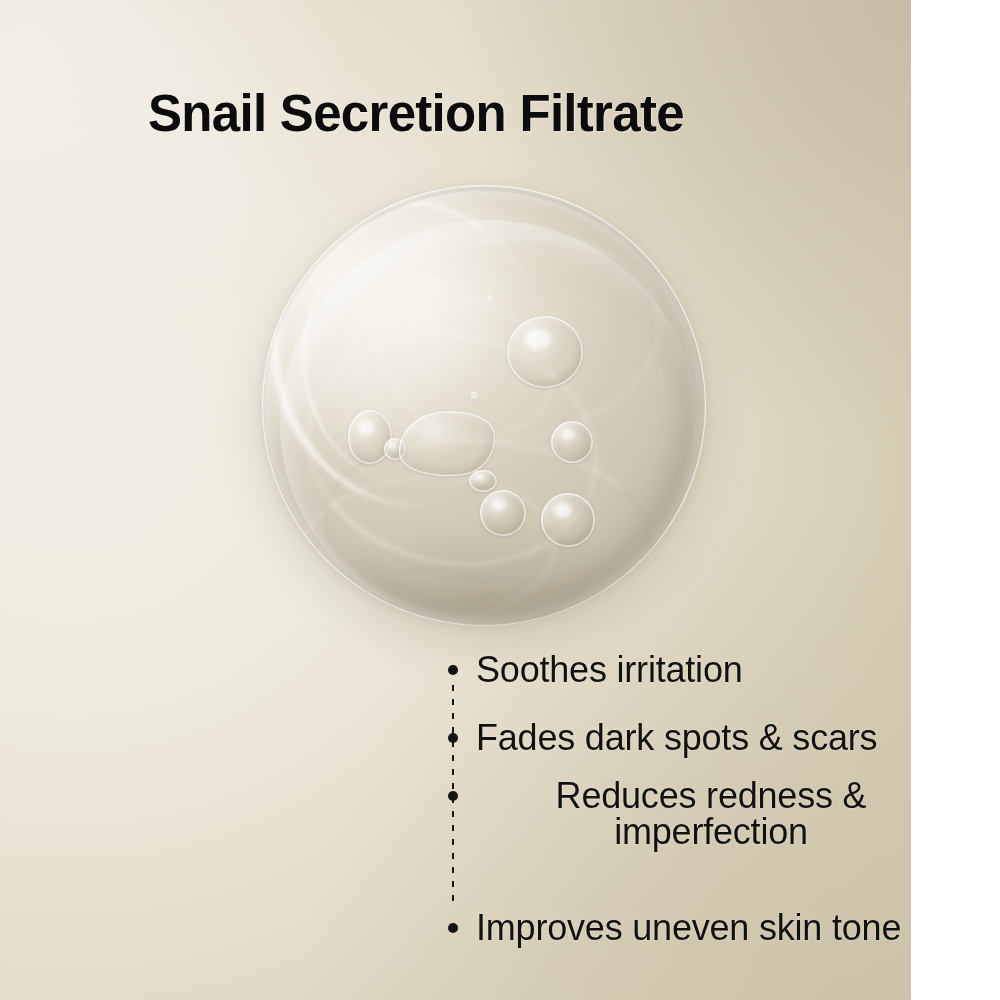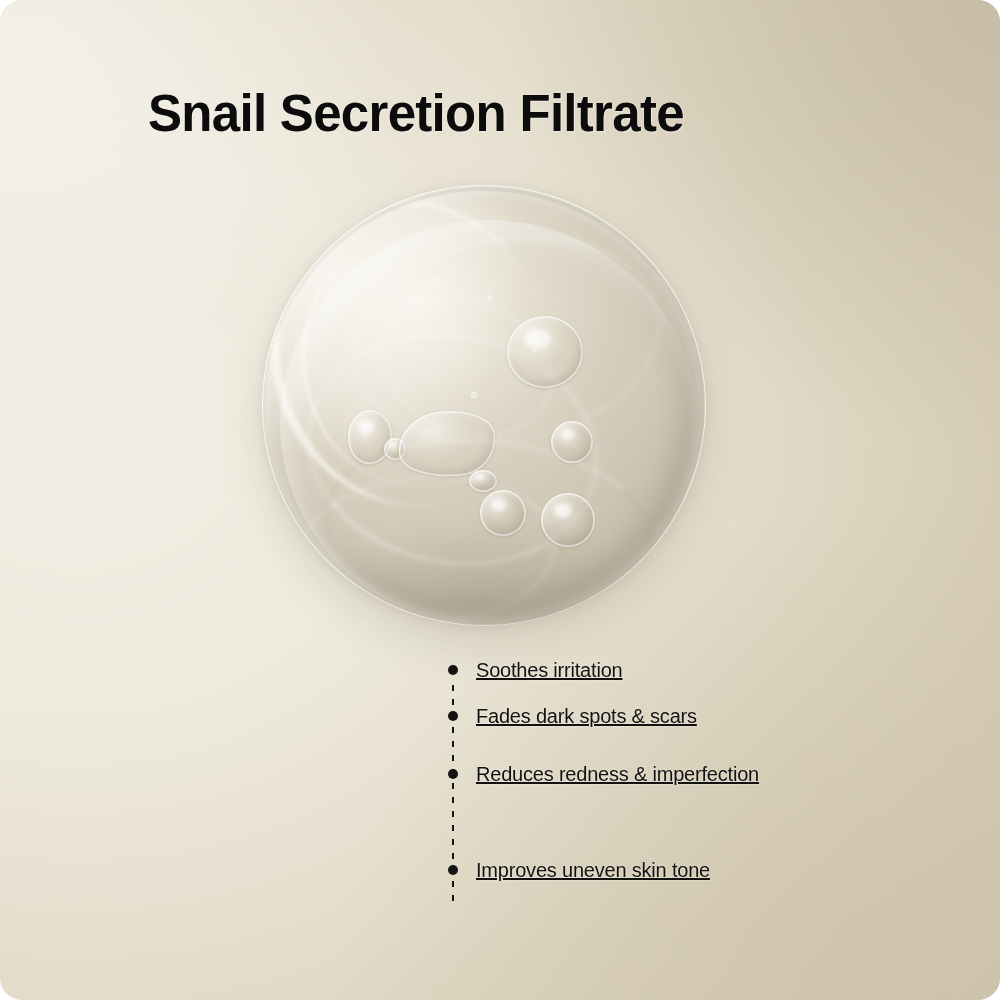--- a/index.html
+++ b/index.html
@@ -5,26 +5,25 @@
   * { margin:0; padding:0; box-sizing:border-box; }
 
   html, body {
     width:1000px; height:1000px;
     overflow:hidden;
     font-family:"Liberation Sans", sans-serif;
   }
 
   #poster {
     position:relative;
-    width:1000px; height:1000px;
+    width:911px; height:1000px;
     background:
       radial-gradient(125% 110% at 8% 42%,
         #f2eee3 0%, #eeeade 26%, #e3dcca 52%, #d5cbb2 76%, #c8bfa8 100%);
     overflow:hidden;
-    border-radius:22px;
   }
 
   
   .wash-tr {
     position:absolute; inset:0;
     background:radial-gradient(70% 62% at 100% 0%,
       rgba(198,188,166,.92) 0%, rgba(205,195,173,.45) 45%, rgba(205,195,173,0) 72%);
     pointer-events:none;
   }
   .wash-br {
@@ -253,37 +252,36 @@
     position:absolute;
     left:446px; top:652px;
     width:500px;
     z-index:6;
   }
   .benefit {
     position:relative;
     padding-left:30px;
     color:#111110;
     font-family:"Liberation Sans", sans-serif;
-    font-size:20px;
+    font-size:36px;
     font-weight:400;
     line-height:36px;
     letter-spacing:-0.2px;
     text-shadow:0 0 2px rgba(247,244,236,.75);
-    text-decoration:underline;
   }
   .benefit .dot {
     position:absolute;
     left:2px; top:13px;
     width:10px; height:10px;
     border-radius:50%;
     background:#141412;
   }
   .b1 { margin-top:0;  }
-  .b2 { margin-top:10px; }
-  .b3 { margin-top:22px; }
+  .b2 { margin-top:32px; }
+  .b3 { margin-top:22px;text-align:center; }
   .b4 { margin-top:60px; }
 
   
   #connector {
     position:absolute;
     left:452px; top:685px;
     width:2px; height:218px;
     z-index:5;
     background-image:linear-gradient(to bottom,
       #141412 0 6px, rgba(0,0,0,0) 6px 14px);

